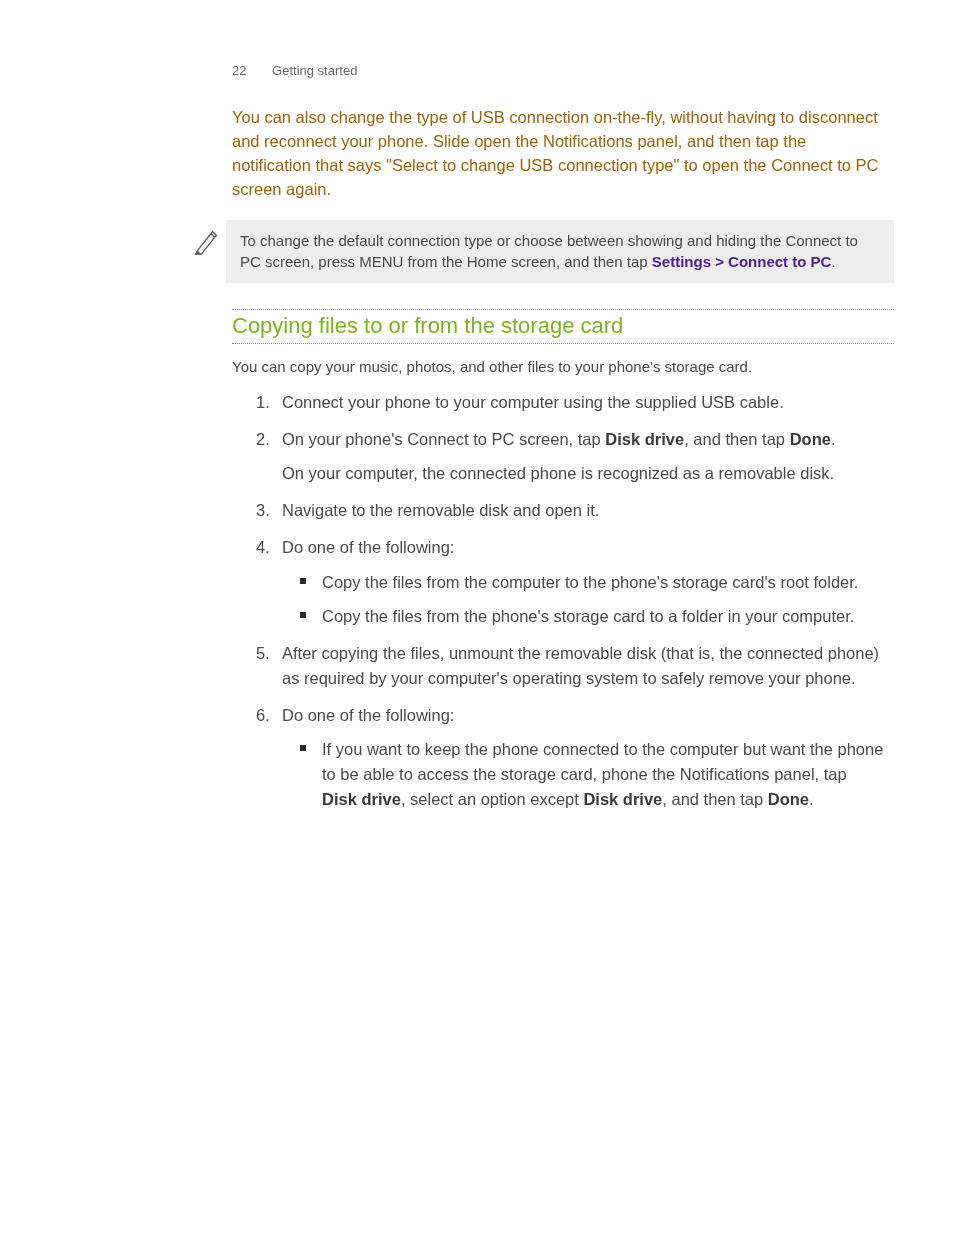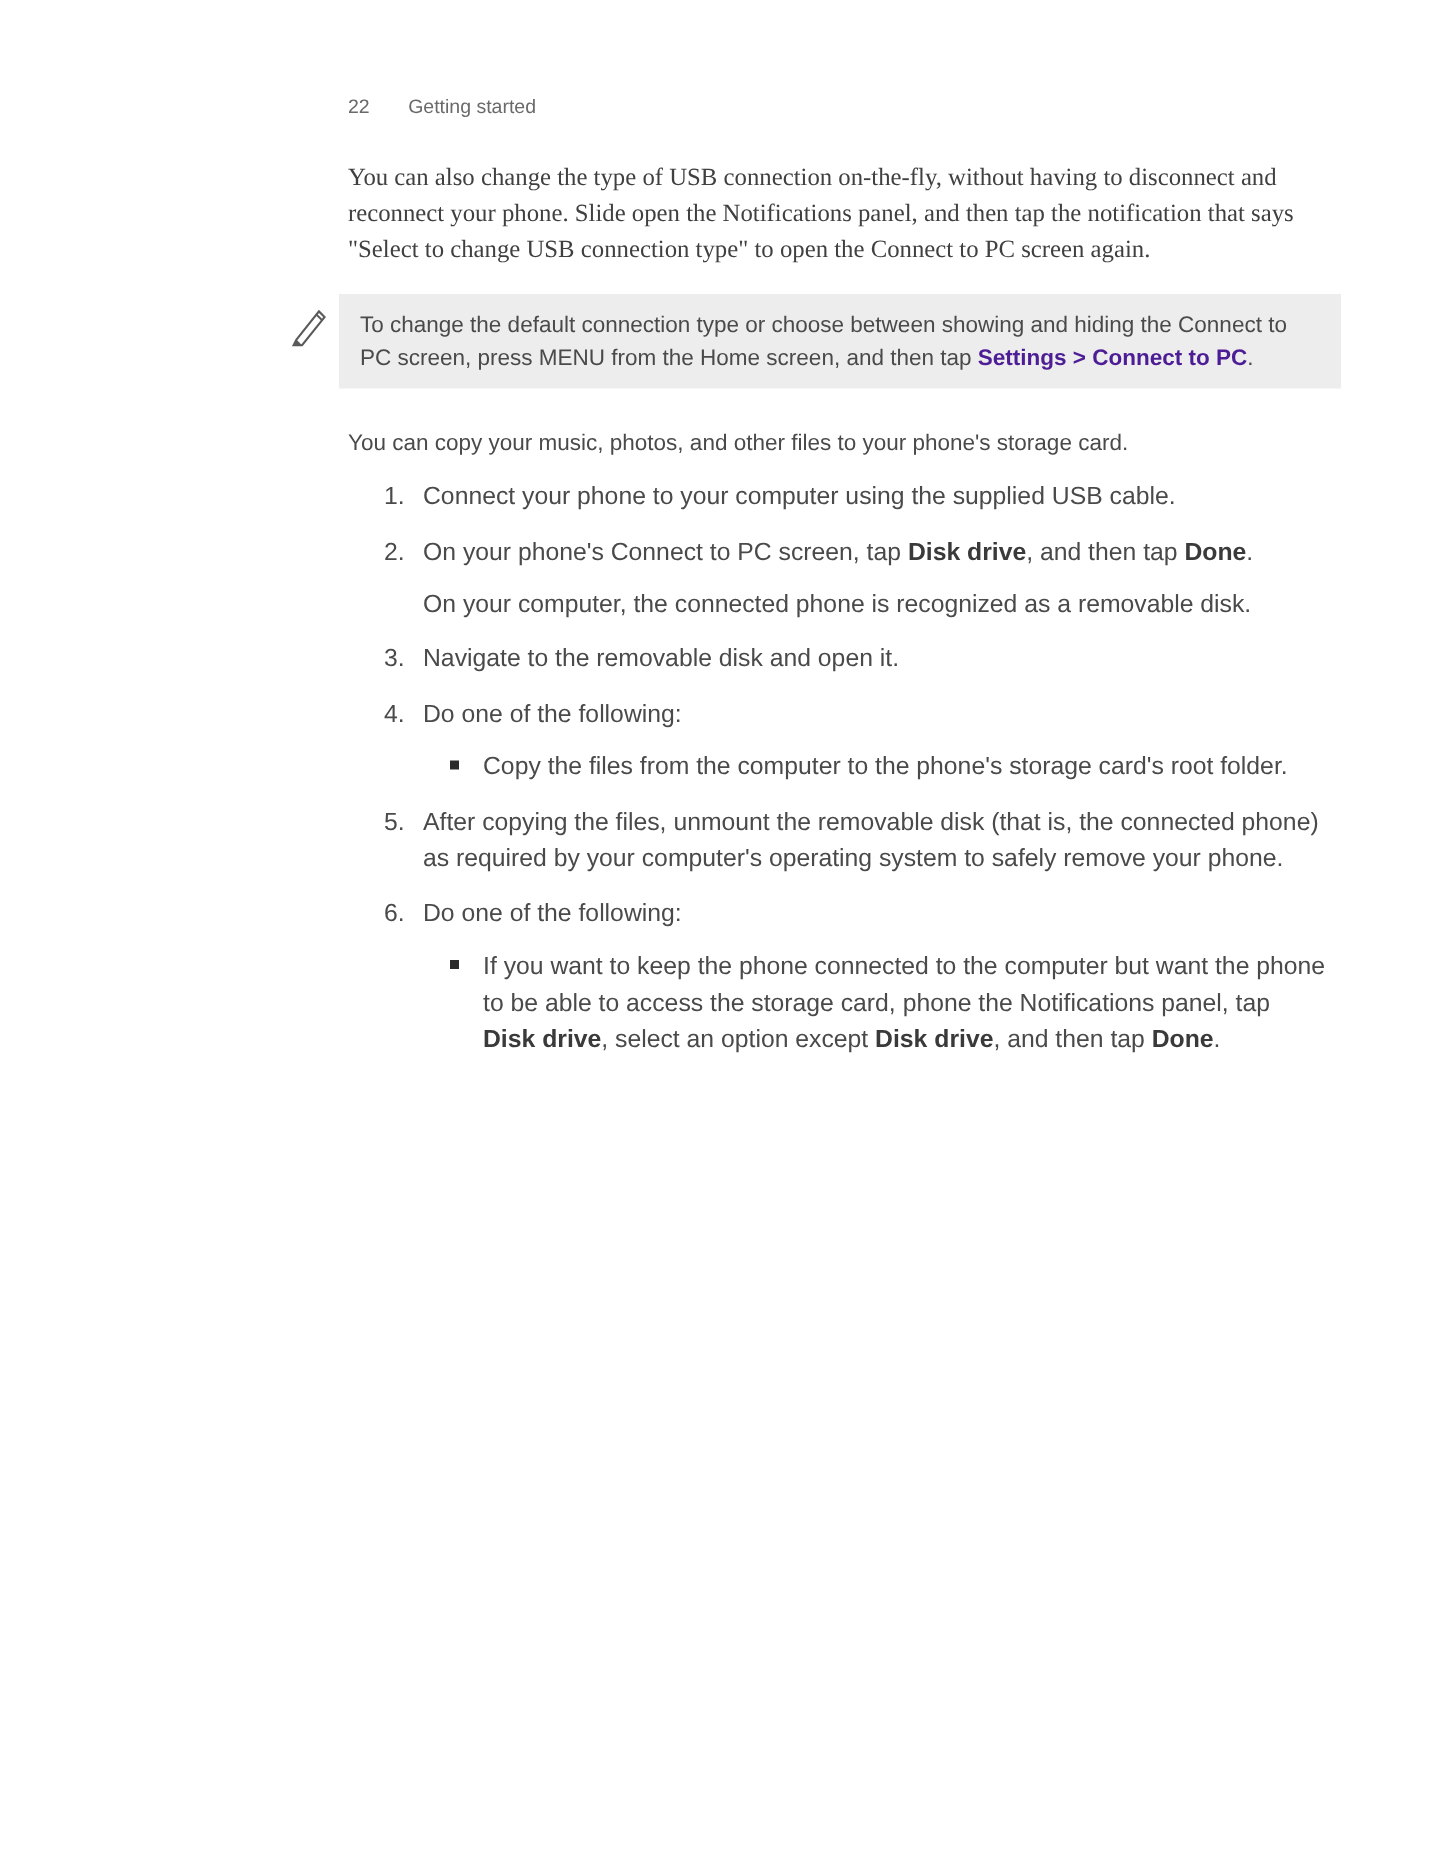--- a/index.html
+++ b/index.html
@@ -21,23 +21,22 @@
     font-size: 13px;
     color: #6a6a6a;
     margin-bottom: 28px;
   }
   .header .pg { display:inline-block; margin-right: 22px; }
   .intro {
     margin-left: 232px;
     margin-right: 70px;
     font-size: 16.5px;
     line-height: 1.45;
-    color: #404040;
+    color: #a16207;
     margin-bottom: 18px;
-    font-family: Liberation Serif, serif;
   }
   .note-row {
     display: flex;
     align-items: flex-start;
     margin-left: 188px;
     margin-right: 60px;
     margin-bottom: 26px;
   }
   .note-icon {
     width: 38px;
@@ -136,38 +135,40 @@
         <path d="M6 26 L22 6 L26 10 L10 30 L4 30 Z" fill="none" stroke="#5a5a5a" stroke-width="1.5"></path>
         <path d="M20 8 L24 12" stroke="#5a5a5a" stroke-width="1.5"></path>
         <path d="M4 30 L6 26 L10 30 Z" fill="#5a5a5a"></path>
       </svg>
     </div>
     <div class="note-box">
       <span>To change the default connection type or choose between showing and hiding the Connect to PC screen, press MENU from the Home screen, and then tap </span><span class="bold">Settings &gt; Connect to PC</span><span>.</span>
     </div>
   </div>
 
+  <h2 class="section-title">Copying files to or from the storage card</h2>
 
   <p class="body-text">You can copy your music, photos, and other files to your phone's storage card.</p>
 
   <ol class="steps">
     <li>
       <span>Connect your phone to your computer using the supplied USB cable.</span>
     </li>
     <li>
       <span>On your phone's Connect to PC screen, tap </span><span class="bold">Disk drive</span><span>, and then tap </span><span class="bold">Done</span><span>.</span>
       <div class="sub">On your computer, the connected phone is recognized as a removable disk.</div>
     </li>
     <li>
       <span>Navigate to the removable disk and open it.</span>
     </li>
     <li>
       <span>Do one of the following:</span>
       <ul class="bullets">
         <li><span>Copy the files from the computer to the phone's storage card's root folder.</span></li>
+        <li><span>Copy the files from the phone's storage card to a folder in your computer.</span></li>
       </ul>
     </li>
     <li>
       <span>After copying the files, unmount the removable disk (that is, the connected phone) as required by your computer's operating system to safely remove your phone.</span>
     </li>
     <li>
       <span>Do one of the following:</span>
       <ul class="bullets">
         <li>
           <span>If you want to keep the phone connected to the computer but want the phone to be able to access the storage card, phone the Notifications panel, tap </span><span class="bold">Disk drive</span><span>, select an option except </span><span class="bold">Disk drive</span><span>, and then tap </span><span class="bold">Done</span><span>.</span>

